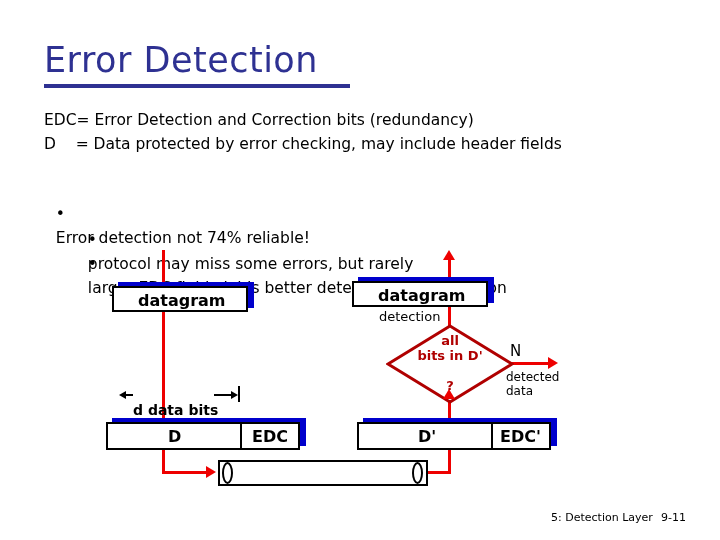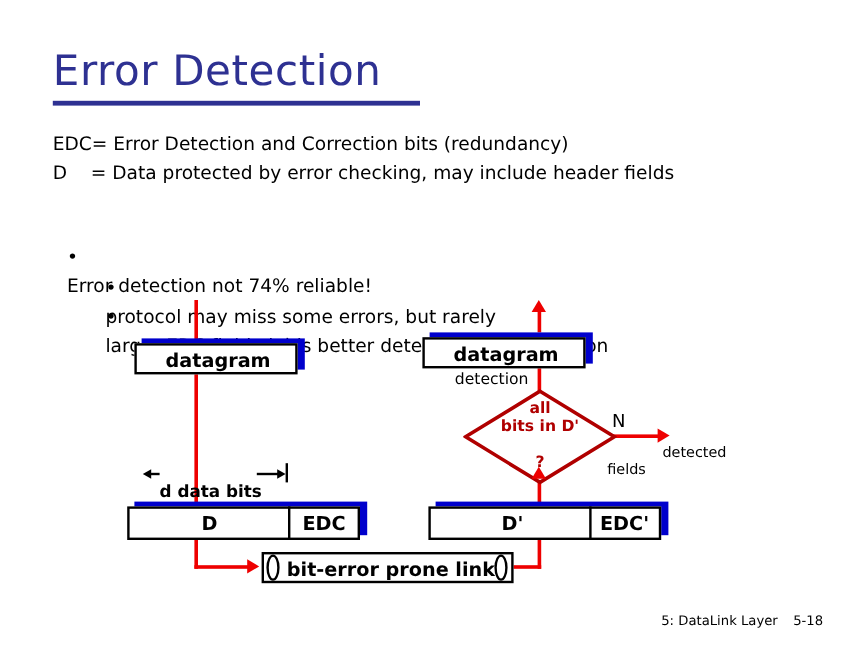--- a/index.html
+++ b/index.html
@@ -266,22 +266,22 @@
   <div class="small-note" style="left:379px; top:60px; font-size:13px;">detection</div>
 
   <svg id="decision-diamond" style="left:386px; top:74px;" width="128" height="80" viewBox="0 0 128 80">
     <polygon points="64,2 126,40 64,78 2,40" fill="#ffffff" stroke="#B00000" stroke-width="3"></polygon>
   </svg>
   <div class="diamond-text" style="left:386px; top:83px; width:128px;">all</div>
   <div class="diamond-text" style="left:386px; top:98px; width:128px;">bits in D'</div>
   <div class="diamond-text" style="left:386px; top:128px; width:128px;">?</div>
 
   <div class="branch-label" style="left:510px; top:92px;">N</div>
-  <div class="small-note" style="left:506px; top:120px;margin-left:46px;">detected</div>
-  <div class="small-note" style="left:506px; top:134px;">fields</div>
+  <div class="small-note" style="left:506px; top:120px;">detected</div>
+  <div class="small-note" style="left:506px; top:134px;">data</div>
 
   <div class="arrow arrow-left-sm" style="left:119px; top:141px;"></div>
   <div class="measure-rule" style="left:125px; top:144px; width:8px;"></div>
   <div id="measure-label" style="left:133px; top:152px;">d data bits</div>
   <div class="measure-rule" style="left:214px; top:144px; width:18px;"></div>
   <div class="arrow arrow-right-sm" style="left:231px; top:141px;"></div>
   <div class="measure-tick" style="left:238px; top:136px; height:16px;"></div>
 
   <div class="shadow-plate" style="left:112px; top:168px; width:194px; height:28px;"></div>
   <div class="shadow-box" style="left:106px; top:172px; width:194px; height:28px;"></div>
@@ -291,18 +291,17 @@
 
   <div class="shadow-plate" style="left:363px; top:168px; width:194px; height:28px;"></div>
   <div class="shadow-box" style="left:357px; top:172px; width:194px; height:28px;"></div>
   <div class="cell-divider" style="left:491px; top:172px; height:28px;"></div>
   <div class="box-label" style="left:418px; top:177px;">D'</div>
   <div class="box-label" style="left:500px; top:177px;">EDC'</div>
 
   <div id="link-cylinder" style="left:218px; top:210px; width:210px; height:26px;"></div>
   <div class="cyl-cap" style="left:222px; top:212px; width:11px; height:22px;"></div>
   <div class="cyl-cap" style="left:412px; top:212px; width:11px; height:22px;"></div>
-  <div id="link-label" style="left:239px; top:215px;">bit-error prone link</div>
 
 </div>
 
-<div class="footer-text" id="footer-chapter">5: DataLink Layer</div>
-<div class="footer-text" id="footer-page">5-18</div>
+<div class="footer-text" id="footer-chapter">5: Detection Layer</div>
+<div class="footer-text" id="footer-page">9-11</div>
 
 </body></html>

